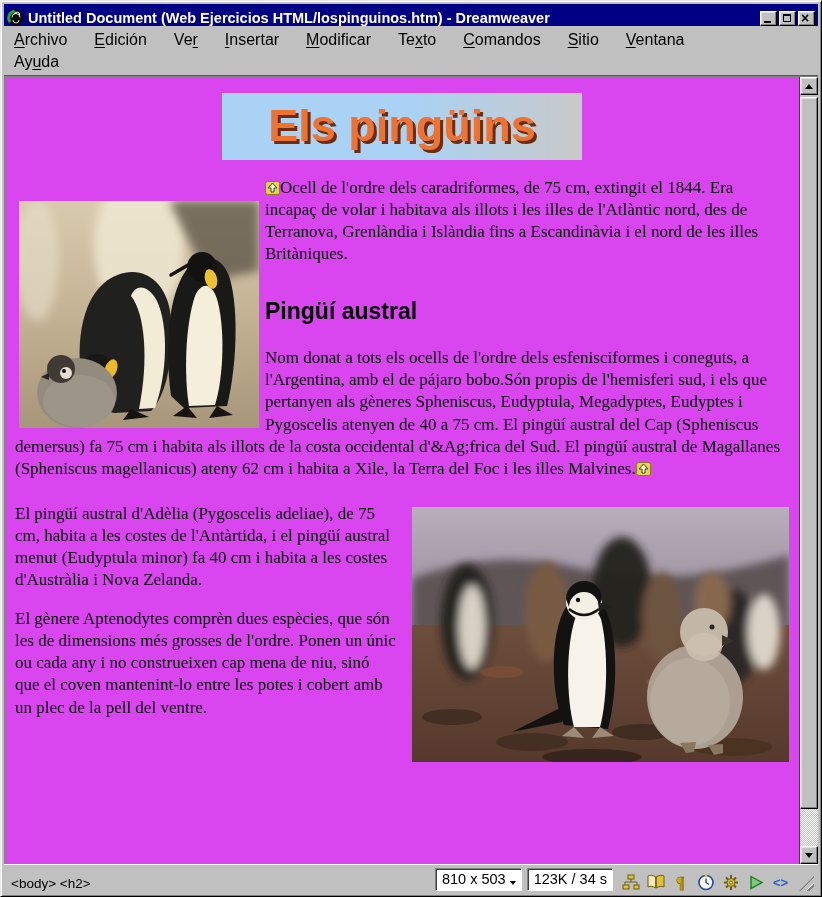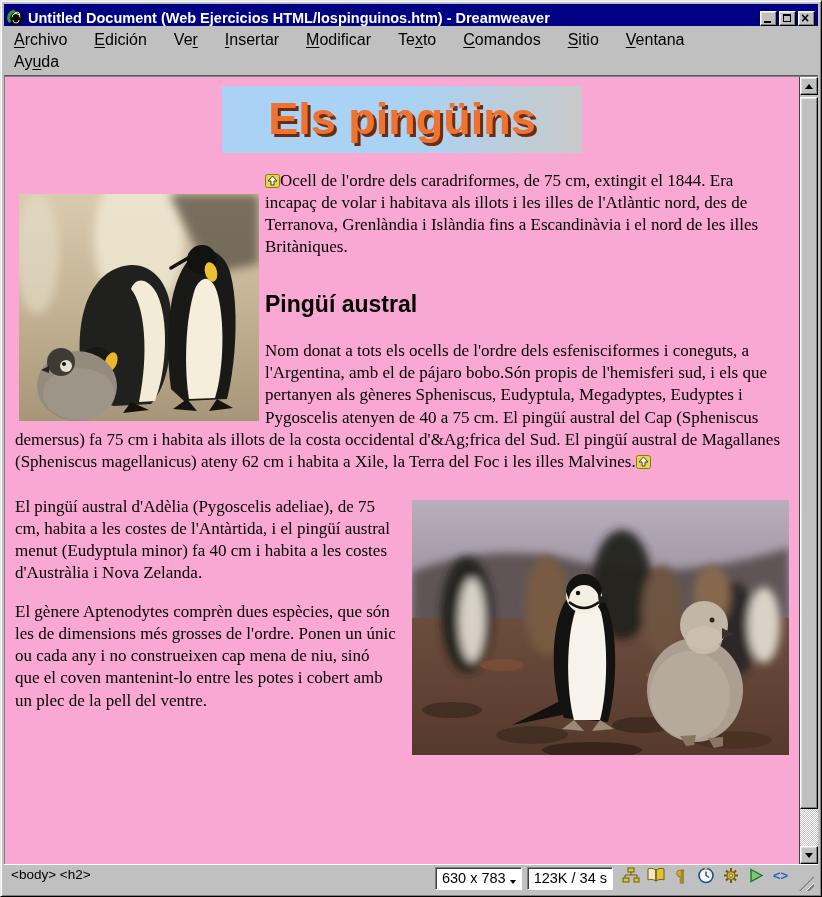--- a/index.html
+++ b/index.html
@@ -30,23 +30,23 @@
   .glyph-close::after { content:"\00d7"; font-size:14px; }
   
   .menubar { flex:0 0 auto; padding:3px 6px 2px 6px; border-bottom:1px solid #5a5a5a; }
   .menu-row { display:flex; column-gap:27px; padding:2px 4px; }
   .menu-item { font-size:16px; color:#000; white-space:nowrap; cursor:default; }
   .menu-item u { text-underline-offset:2px; }
   
   .doc-row { flex:1 1 auto; display:flex; min-height:0;
     border-top:1px solid #808080; border-left:1px solid #808080; }
   .document {
-    flex:1 1 auto; background:#f9a8d4; overflow:hidden; position:relative;
+    flex:1 1 auto; background:#d946ef; overflow:hidden; position:relative;
     font-family:"Liberation Serif", serif; font-size:17px; line-height:1.3; color:#000;
-    padding:0 10px;
+    padding:7px 10px;
   }
   .banner {
     width:360px; height:67px; margin:9px auto 0;
     background:linear-gradient(90deg, var(--banner-bg-start,#a9d2f4) 0%, var(--banner-bg-start,#a9d2f4) 52%, var(--banner-bg-end,#c9c9c9) 100%);
     display:flex; align-items:center; justify-content:center;
     font-family:"Liberation Sans", sans-serif; font-weight:bold; font-size:45px;
     color:var(--banner-text,#ee7230); text-shadow:3px 3px 0 var(--banner-shadow,#6b2d12);
     letter-spacing:0px;
   }
   .doc-heading { font-family:"Liberation Serif", serif; font-size:23px; font-weight:bold; margin:27px 0 0 0; }
@@ -73,21 +73,21 @@
   .scroll-thumb {
     flex:0 0 712px; background:#c0c0c0; margin-top:2px;
     border-top:1px solid #fff; border-left:1px solid #fff;
     border-right:1px solid #000; border-bottom:1px solid #000;
     box-shadow: inset -1px -1px 0 #808080, inset 1px 1px 0 #dfdfdf;
   }
   .scroll-track { flex:1 1 auto; background:#e7e3e7;
     background-image:repeating-conic-gradient(#ffffff 0% 25%, #c0c0c0 0% 50%);
     background-size:2px 2px; }
   
-  .statusbar { flex:0 0 29px; display:flex; align-items:flex-start; gap:5px; padding:2px 4px 2px 7px;
+  .statusbar { flex:0 0 29px; display:flex; align-items:flex-end; gap:5px; padding:2px 4px 2px 7px;
     border-top:1px solid #fff; background:#c0c0c0; }
   .tag-selector { flex:1 1 auto; font-size:13.5px; color:#000; font-family:"Liberation Sans",sans-serif; }
   .size-box {
     background:#fff; padding:2px 5px 3px 6px; font-size:14.5px; white-space:nowrap;
     border-top:1px solid #808080; border-left:1px solid #808080;
     border-right:1px solid #fff; border-bottom:1px solid #fff;
     box-shadow: inset 1px 1px 0 #404040; position:relative;
   }
   .drop-arrow { display:inline-block; margin-left:4px; width:0; height:0; vertical-align:-1px;
     border-left:3px solid transparent; border-right:3px solid transparent; border-top:4px solid #000; }
@@ -293,21 +293,21 @@
       <div class="scroll-thumb"></div>
       <div class="scroll-track"></div>
       <div class="scroll-btn">
           <span class="tri-down"></span>
         </div>
     </div>
   </div>
 
   <div class="statusbar">
     <span class="tag-selector">&lt;body&gt; &lt;h2&gt;</span>
-    <span class="size-box"><span>630 x 783</span><span class="drop-arrow"></span></span>
+    <span class="size-box"><span>810 x 503</span><span class="drop-arrow"></span></span>
     <span class="size-box">123K / 34 s</span>
     <span class="launcher" id="launcher">
         <span class="licon">
           <svg viewBox="0 0 18 17">
             <rect x="6" y="1" width="6" height="4" fill="#e0c23a" stroke="#6e5c08"></rect>
             <path d="M9,5 v3 M3,8 h12 M3,8 v3 M15,8 v3" stroke="#6e5c08" fill="none"></path>
             <rect x="1" y="11" width="6" height="4" fill="#e0c23a" stroke="#6e5c08"></rect>
             <rect x="12" y="11" width="5" height="4" fill="#e0c23a" stroke="#6e5c08"></rect>
           </svg>
         </span>

